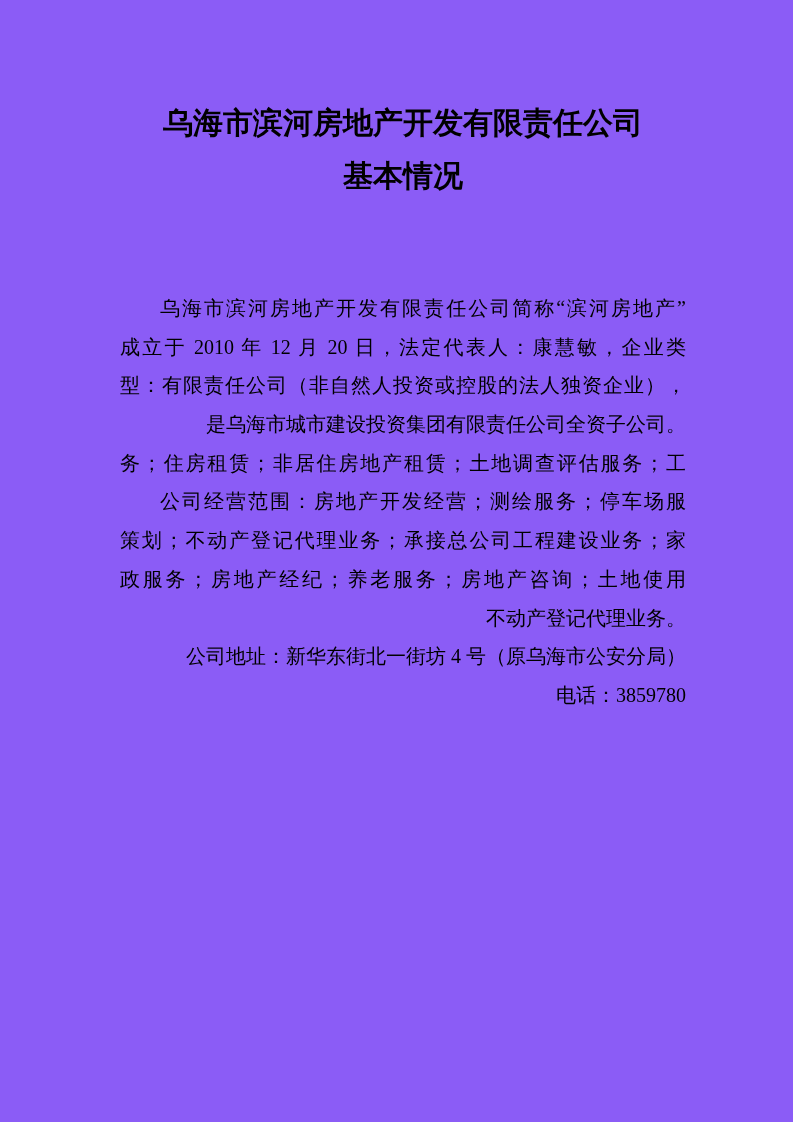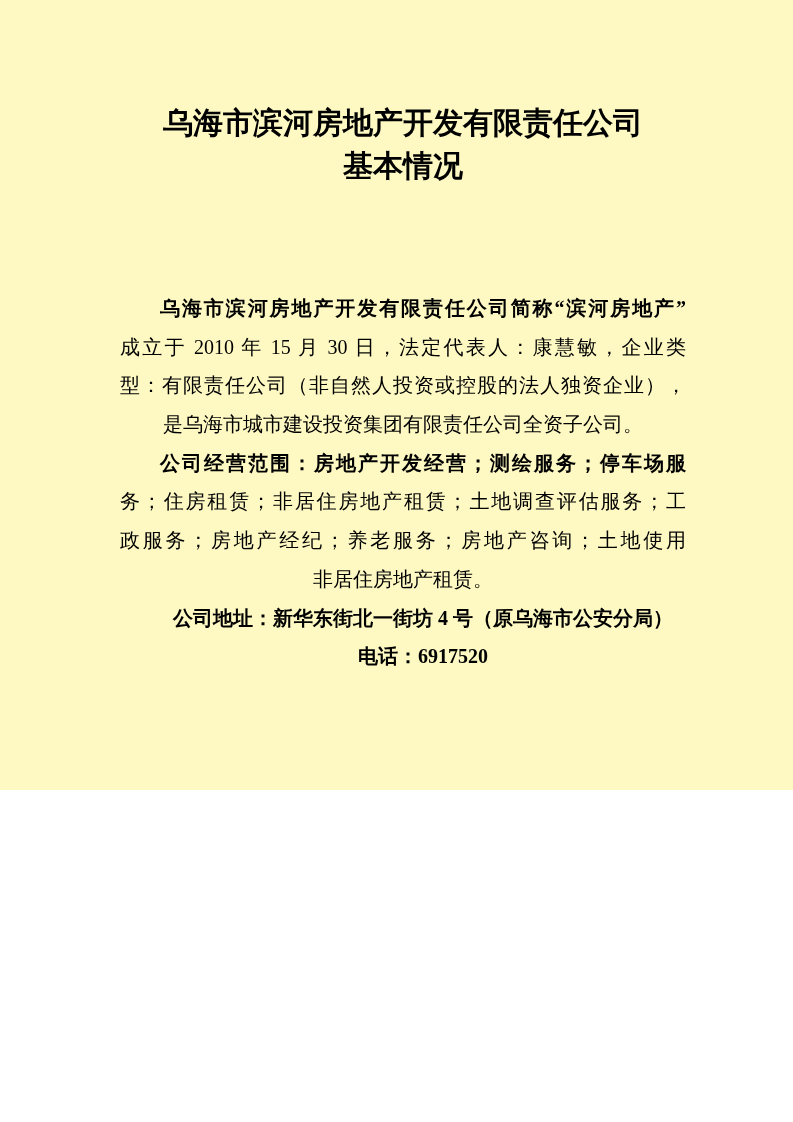--- a/index.html
+++ b/index.html
@@ -3,81 +3,81 @@
 <meta charset="utf-8">
 <style>
   html, body {
     margin: 0;
     padding: 0;
     background: #ffffff;
   }
   .page {
     position: relative;
     width: 793px;
-    height: 790px;
-    background: #fef9c3;
+    height: 1122px;
+    background: #8b5cf6;
     color: #000000;
     font-family: "Liberation Serif", "DejaVu Serif", serif;
     overflow: hidden;
   }
   .doc-title {
     position: absolute;
     left: 120px;
     width: 566px;
     margin: 0;
     text-align: center;
     font-size: 30px;
     font-weight: bold;
     line-height: 44px;
     letter-spacing: 0px;
     white-space: nowrap;
   }
   .doc-title.line1 { top: 101px; }
-  .doc-title.line2 { top: 144px; }
+  .doc-title.line2 { top: 154px; }
   .body-text {
     position: absolute;
     left: 120px;
     top: 289px;
     width: 566px;
     font-size: 20px;
   }
   .line {
     margin: 0;
     height: 38.7px;
     line-height: 38.7px;
-    text-align: center;
+    text-align: right;
   }
   .line.fill {
     text-align: justify;
     text-align-last: justify;
   }
   .line.indent {
     padding-left: 40px;
-    font-weight: bold;
   }
 </style>
 </head>
 <body>
 
 <div class="page">
 
   <h1 class="doc-title line1">乌海市滨河房地产开发有限责任公司</h1>
 
   <h2 class="doc-title line2">基本情况</h2>
 
   <div class="body-text">
 
     <p class="line indent fill">乌海市滨河房地产开发有限责任公司简称“滨河房地产”</p>
-    <p class="line fill">成立于 2010 年 15 月 30 日，法定代表人：康慧敏，企业类</p>
+    <p class="line fill">成立于 2010 年 12 月 20 日，法定代表人：康慧敏，企业类</p>
     <p class="line fill">型：有限责任公司（非自然人投资或控股的法人独资企业），</p>
     <p class="line">是乌海市城市建设投资集团有限责任公司全资子公司。</p>
 
+    <p class="line fill">务；住房租赁；非居住房地产租赁；土地调查评估服务；工</p>
     <p class="line indent fill">公司经营范围：房地产开发经营；测绘服务；停车场服</p>
-    <p class="line fill">务；住房租赁；非居住房地产租赁；土地调查评估服务；工</p>
+    <p class="line fill">策划；不动产登记代理业务；承接总公司工程建设业务；家</p>
     <p class="line fill">政服务；房地产经纪；养老服务；房地产咨询；土地使用</p>
-    <p class="line">非居住房地产租赁。</p>
+    <p class="line">不动产登记代理业务。</p>
 
     <p class="line indent">公司地址：新华东街北一街坊 4 号（原乌海市公安分局）</p>
 
-    <p class="line indent">电话：6917520</p>
+    <p class="line indent">电话：3859780</p>
 
   </div>
 </div>
 
 </body></html>

